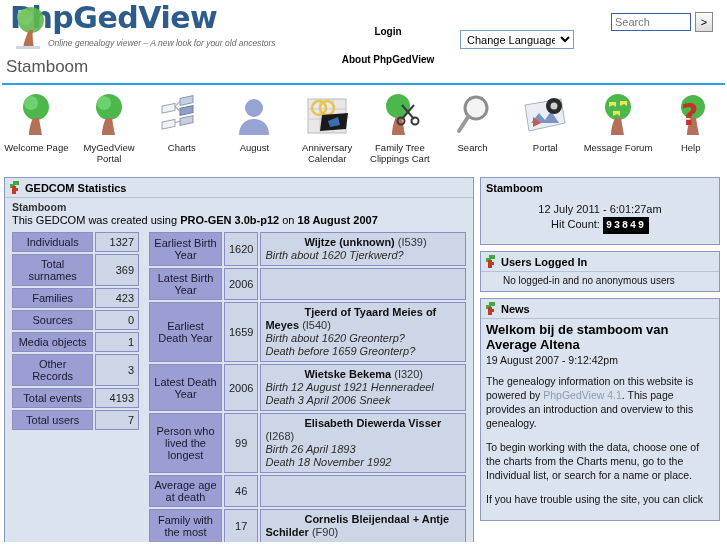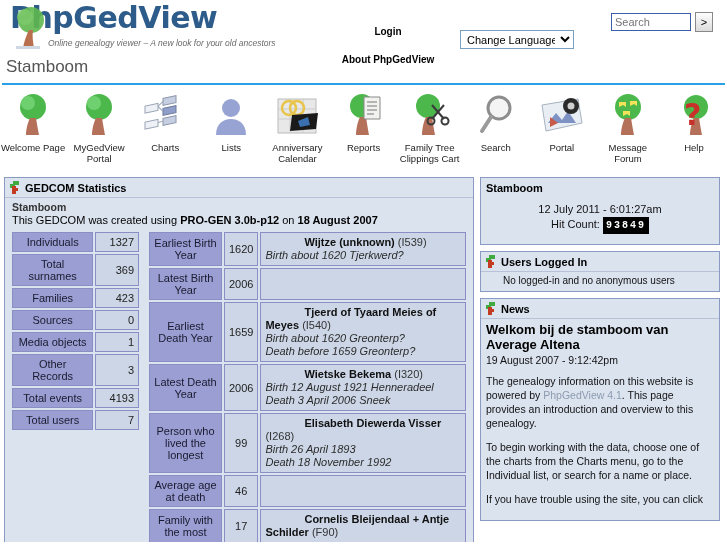--- a/index.html
+++ b/index.html
@@ -374,54 +374,40 @@
       </g>
     </svg>
     <span class="nav-label">Charts</span>
   </a>
 
   <a class="nav-item" href="#">
     <svg class="nav-icon" width="44" height="46" viewBox="0 0 44 46">
       <circle cx="22" cy="15" r="9" fill="#97a3d3"></circle>
       <path d="M7 42 C7 30 15 26 22 26 C29 26 37 30 37 42 Z" fill="#97a3d3"></path>
     </svg>
-    <span class="nav-label">Lists</span>
+    <span class="nav-label">August</span>
   </a>
 
   <a class="nav-item" href="#">
     <svg class="nav-icon" width="50" height="46" viewBox="0 0 50 46">
       <rect x="6" y="6" width="38" height="34" fill="#e8e8e8" stroke="#bbb"></rect>
       <g stroke="#ccc">
           <line x1="6" y1="16" x2="44" y2="16"></line>
           <line x1="6" y1="26" x2="44" y2="26"></line>
       <line x1="18" y1="6" x2="18" y2="40"></line>
           <line x1="31" y1="6" x2="31" y2="40"></line>
         </g>
       <circle cx="17" cy="15" r="7" fill="none" stroke="#e8c54a" stroke-width="2.5"></circle>
       <circle cx="25" cy="15" r="7" fill="none" stroke="#e8c54a" stroke-width="2.5"></circle>
       <path d="M20 22 L46 20 L44 36 L18 38 Z" fill="#1a1a1a"></path>
       <path d="M26 28 L36 24 L38 32 L28 34 Z" fill="#3a6fb0"></path>
     </svg>
     <span class="nav-label">Anniversary Calendar</span>
   </a>
 
-  <a class="nav-item" href="#">
-    <svg class="nav-icon" width="44" height="46" viewBox="0 0 44 46">
-      <circle cx="20" cy="13" r="12" fill="#4cb84c"></circle>
-      <path d="M18 24 C15 30 14 38 14 42 L27 42 C26 37 25 30 24 24 Z" fill="#b5705a"></path>
-      <path d="M22 4 L38 4 L38 26 L22 26 Z" fill="#f2f2f0" stroke="#8a8a8a"></path>
-      <g stroke="#777">
-          <line x1="25" y1="9" x2="35" y2="9"></line>
-          <line x1="25" y1="13" x2="35" y2="13"></line>
-      <line x1="25" y1="17" x2="35" y2="17"></line>
-          <line x1="25" y1="21" x2="32" y2="21"></line>
-        </g>
-    </svg>
-    <span class="nav-label">Reports</span>
-  </a>
 
   <a class="nav-item" href="#">
     <svg class="nav-icon" width="44" height="46" viewBox="0 0 44 46">
       <circle cx="20" cy="13" r="12" fill="#4cb84c"></circle>
       <path d="M18 24 C15 30 14 38 14 42 L27 42 C26 37 25 30 24 24 Z" fill="#b5705a"></path>
       <g stroke="#3a3a3a" stroke-width="2" fill="none">
         <line x1="24" y1="12" x2="36" y2="26"></line>
           <line x1="36" y1="12" x2="24" y2="26"></line>
         <circle cx="23" cy="28" r="3.5"></circle>
           <circle cx="37" cy="28" r="3.5"></circle>

